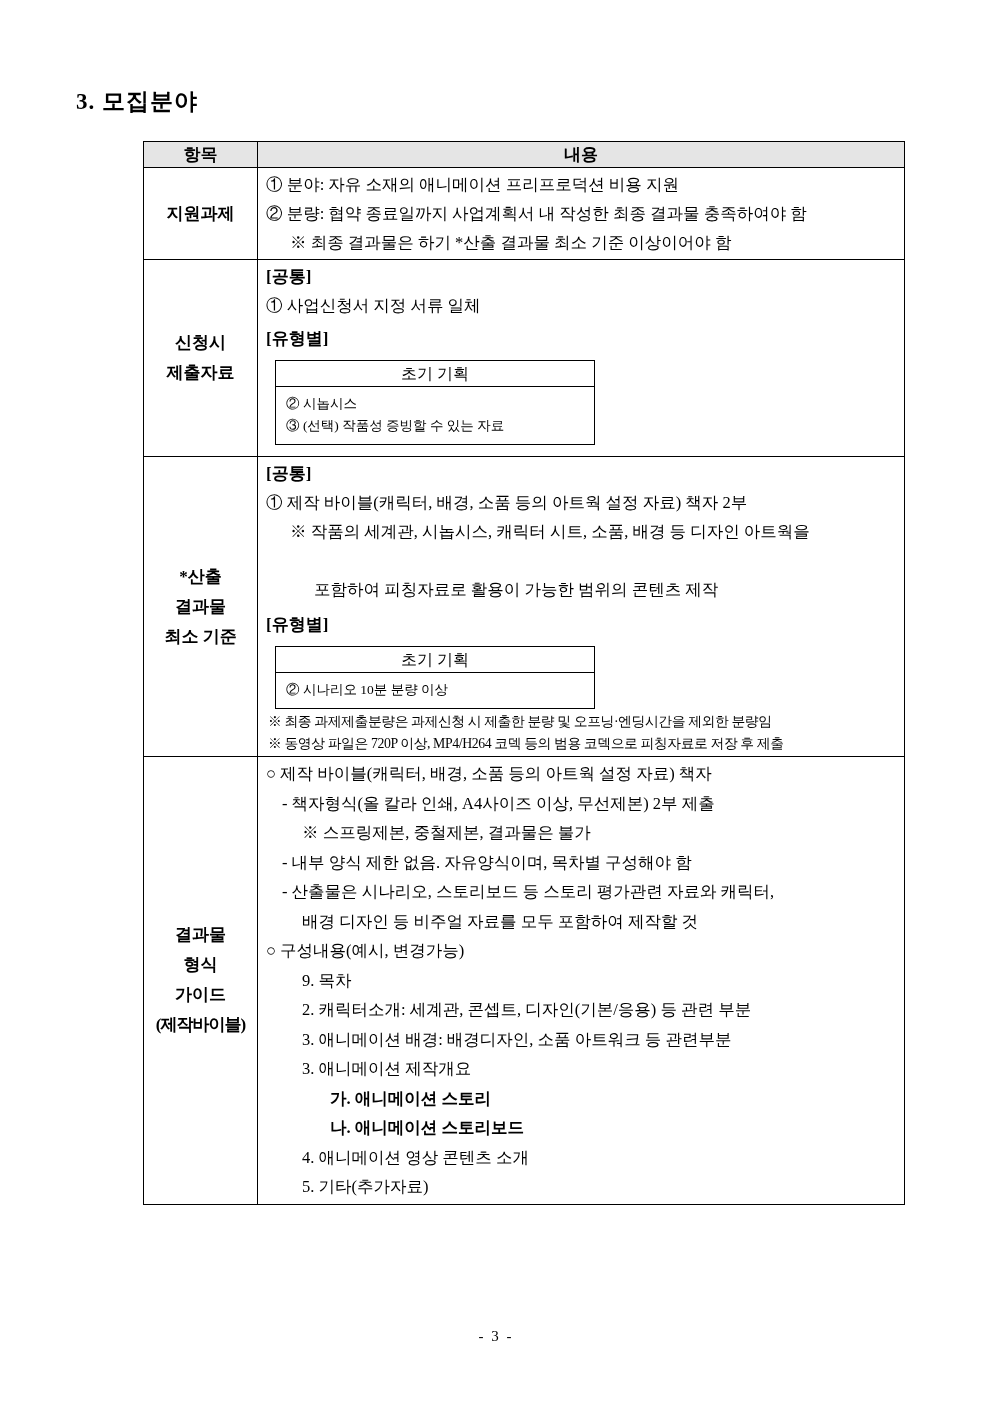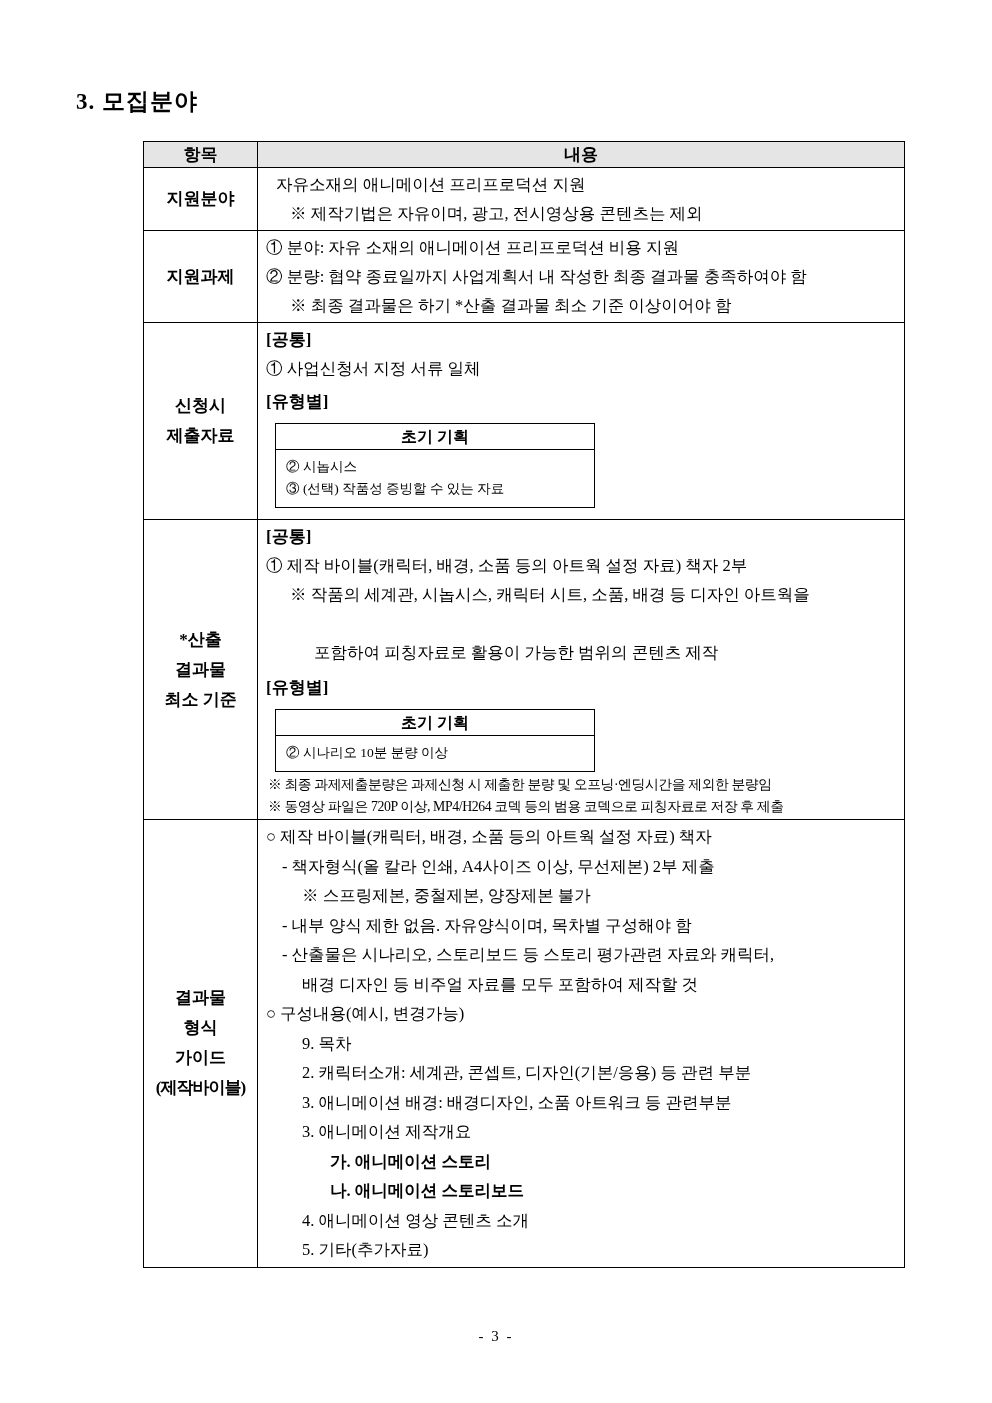--- a/index.html
+++ b/index.html
@@ -69,21 +69,21 @@
     font-size: 17px;
   }
   .inner-table {
     width: 318px;
     margin: 7px 0 2px 9px;
     border: 1.5px solid #000000;
   }
   .inner-table .inner-head {
     border-bottom: 1.5px solid #000000;
     text-align: center;
-    font-weight: bold;
+    font-weight: normal;
     font-size: 16px;
     line-height: 23px;
     padding: 1px 0;
   }
   .inner-table .inner-body {
     padding: 6px 10px 7px 10px;
     font-size: 13.5px;
     line-height: 22px;
   }
   .inner-body .line { white-space: nowrap; }
@@ -113,27 +113,20 @@
       <col style="width:114px">
       <col>
     </colgroup>
 
   <tbody>
       <tr style="height:22px;">
     <th>항목</th>
     <th>내용</th>
   </tr>
 
-  <tr style="height:58px;">
-    <td class="label-cell">지원분야</td>
-    <td class="content-cell">
-      <div class="line i1">자유소재의 애니메이션 프리프로덕션 지원</div>
-      <div class="line i2">※ 제작기법은 자유이며, 광고, 전시영상용 콘텐츠는 제외</div>
-    </td>
-  </tr>
 
   <tr style="height:81px;">
     <td class="label-cell">지원과제</td>
     <td class="content-cell">
       <div class="line">① 분야: 자유 소재의 애니메이션 프리프로덕션 비용 지원</div>
       <div class="line">② 분량: 협약 종료일까지 사업계획서 내 작성한 최종 결과물 충족하여야 함</div>
       <div class="line i2">※ 최종 결과물은 하기 *산출 결과물 최소 기준 이상이어야 함</div>
     </td>
   </tr>
 
@@ -184,21 +177,21 @@
   <tr style="height:443px;">
     <td class="label-cell">
       <div>결과물</div>
       <div>형식</div>
       <div>가이드</div>
       <div style="letter-spacing:-1px;">(제작바이블)</div>
     </td>
     <td class="content-cell" style="line-height:29.5px;">
       <div class="line">○ 제작 바이블(캐릭터, 배경, 소품 등의 아트웍 설정 자료) 책자</div>
       <div class="line b-dash">- 책자형식(올 칼라 인쇄, A4사이즈 이상, 무선제본) 2부 제출</div>
-      <div class="line b-sub">※ 스프링제본, 중철제본, 양장제본 불가</div>
+      <div class="line b-sub">※ 스프링제본, 중철제본, 결과물은 불가</div>
       <div class="line b-dash">- 내부 양식 제한 없음. 자유양식이며, 목차별 구성해야 함</div>
       <div class="line b-dash">- 산출물은 시나리오, 스토리보드 등 스토리 평가관련 자료와 캐릭터,</div>
       <div class="line b-sub">배경 디자인 등 비주얼 자료를 모두 포함하여 제작할 것</div>
       <div class="line">○ 구성내용(예시, 변경가능)</div>
       <div class="line b-num">9. 목차</div>
       <div class="line b-num">2. 캐릭터소개: 세계관, 콘셉트, 디자인(기본/응용) 등 관련 부분</div>
       <div class="line b-num">3. 애니메이션 배경: 배경디자인, 소품 아트워크 등 관련부분</div>
       <div class="line b-num">3. 애니메이션 제작개요</div>
       <div class="line b-han">가. 애니메이션 스토리</div>
       <div class="line b-han">나. 애니메이션 스토리보드</div>

